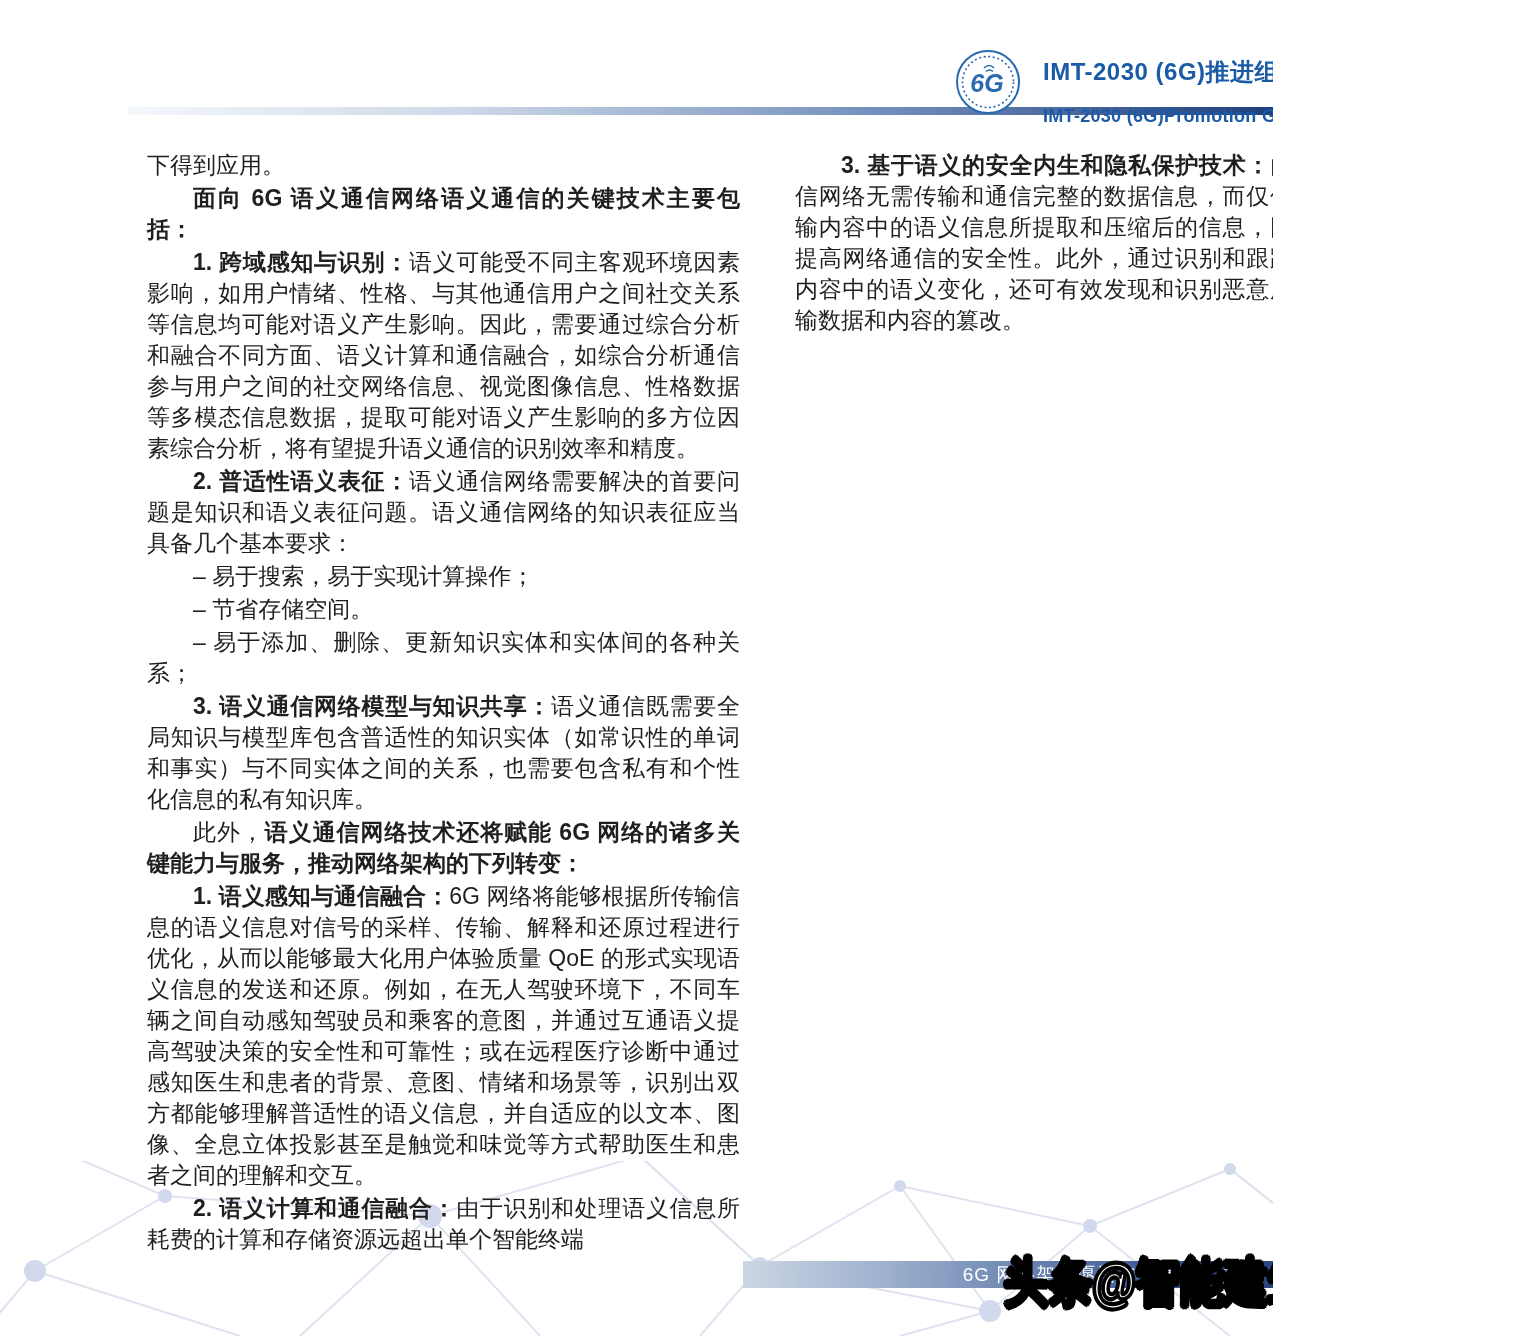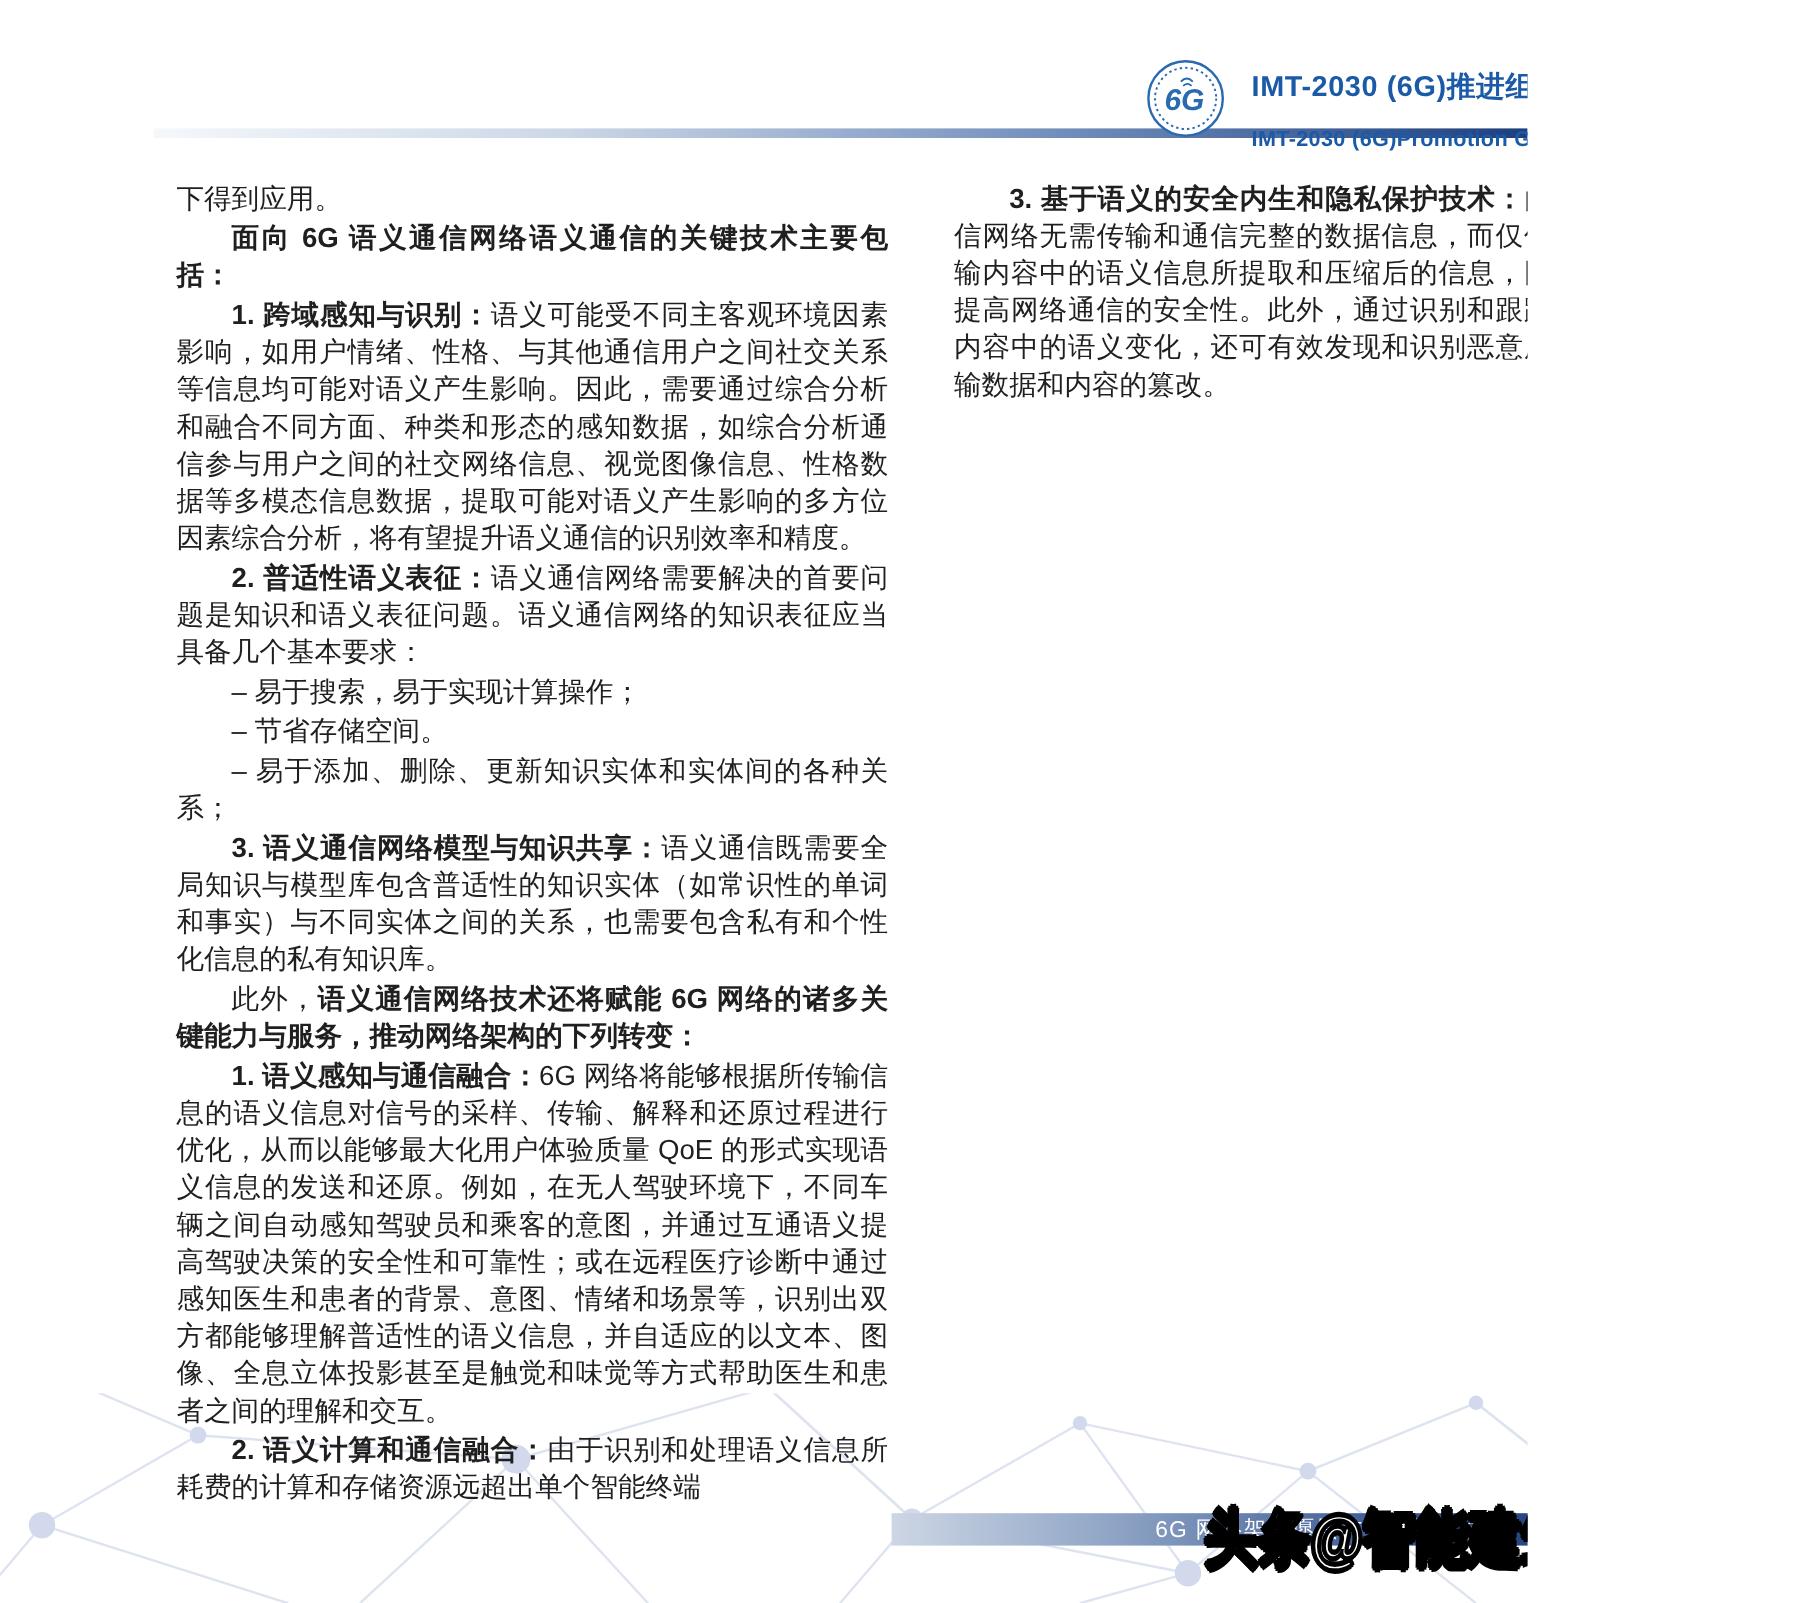--- a/index.html
+++ b/index.html
@@ -105,21 +105,21 @@
   <div class="brand">
     <div class="t1">IMT-2030 (6G)推进组</div>
     <div class="t2">IMT-2030 (6G)Promotion Group</div>
   </div>
 
   <div class="header-rule"></div>
 
   <div class="col col-left">
       <p class="noindent"><span>下得到应用。</span></p>
       <p><span class="b">面向 6G 语义通信网络语义通信的关键技术主要包括：</span></p>
-      <p><span class="b">1. 跨域感知与识别：</span><span>语义可能受不同主客观环境因素影响，如用户情绪、性格、与其他通信用户之间社交关系等信息均可能对语义产生影响。因此，需要通过综合分析和融合不同方面、种类和形态的感知数据，如综合分析通信参与用户之间的社交网络信息、视觉图像信息、性格数据等多模态信息数据，提取可能对语义产生影响的多方位因素综合分析，将有望提升语义通信的识别效率和精度。</span></p>
+      <p><span class="b">1. 跨域感知与识别：</span><span>语义可能受不同主客观环境因素影响，如用户情绪、性格、与其他通信用户之间社交关系等信息均可能对语义产生影响。因此，需要通过综合分析和融合不同方面、语义计算和通信融合，如综合分析通信参与用户之间的社交网络信息、视觉图像信息、性格数据等多模态信息数据，提取可能对语义产生影响的多方位因素综合分析，将有望提升语义通信的识别效率和精度。</span></p>
       <p><span class="b">2. 普适性语义表征：</span><span>语义通信网络需要解决的首要问题是知识和语义表征问题。语义通信网络的知识表征应当具备几个基本要求：</span></p>
       <p><span>– 易于搜索，易于实现计算操作；</span></p>
       <p><span>– 节省存储空间。</span></p>
       <p><span>– 易于添加、删除、更新知识实体和实体间的各种关系；</span></p>
       <p><span class="b">3. 语义通信网络模型与知识共享：</span><span>语义通信既需要全局知识与模型库包含普适性的知识实体（如常识性的单词和事实）与不同实体之间的关系，也需要包含私有和个性化信息的私有知识库。</span></p>
       <p><span>此外，</span><span class="b">语义通信网络技术还将赋能 6G 网络的诸多关键能力与服务，推动网络架构的下列转变：</span></p>
       <p><span class="b">1. 语义感知与通信融合：</span><span>6G 网络将能够根据所传输信息的语义信息对信号的采样、传输、解释和还原过程进行优化，从而以能够最大化用户体验质量 QoE 的形式实现语义信息的发送和还原。例如，在无人驾驶环境下，不同车辆之间自动感知驾驶员和乘客的意图，并通过互通语义提高驾驶决策的安全性和可靠性；或在远程医疗诊断中通过感知医生和患者的背景、意图、情绪和场景等，识别出双方都能够理解普适性的语义信息，并自适应的以文本、图像、全息立体投影甚至是触觉和味觉等方式帮助医生和患者之间的理解和交互。</span></p>
       <p><span class="b">2. 语义计算和通信融合：</span><span>由于识别和处理语义信息所耗费的计算和存储资源远超出单个智能终端</span></p>
     </div>
   <div class="col col-right">

